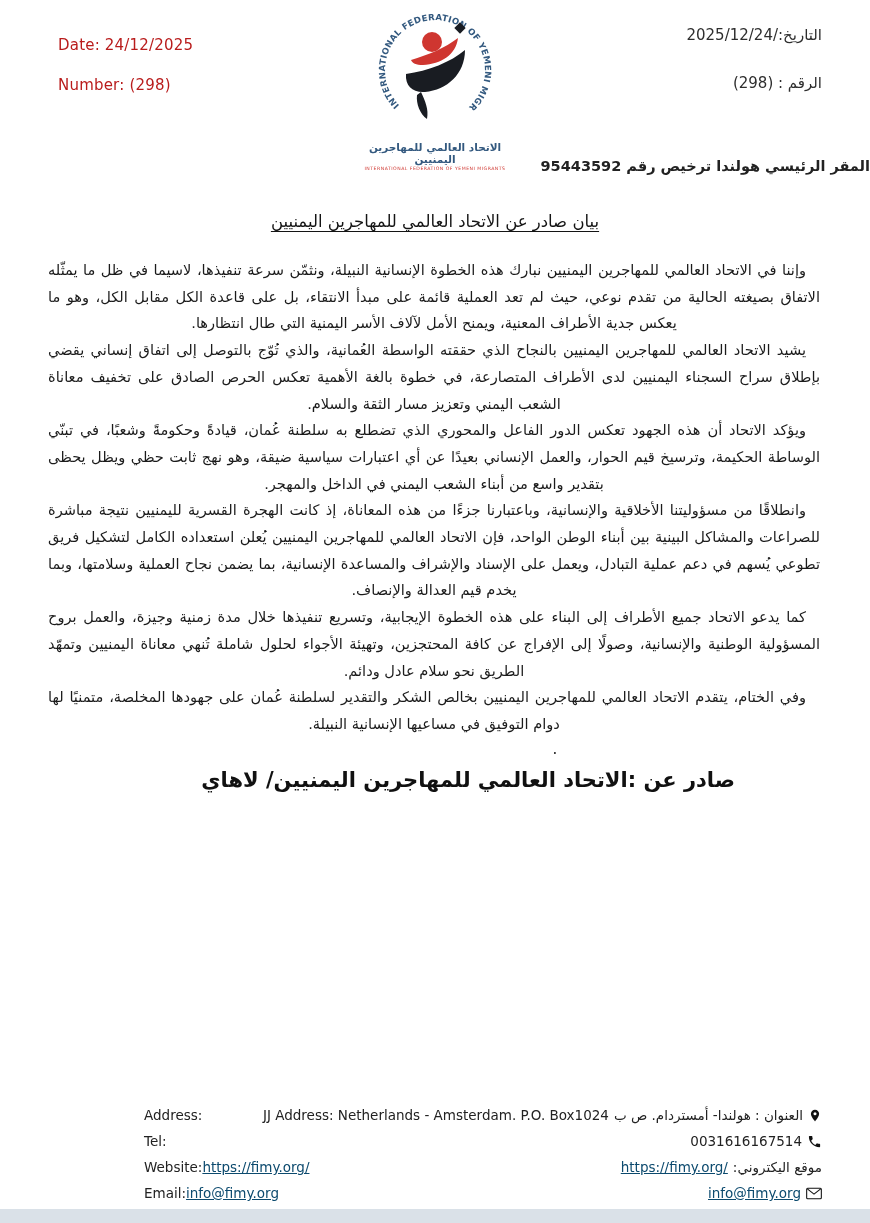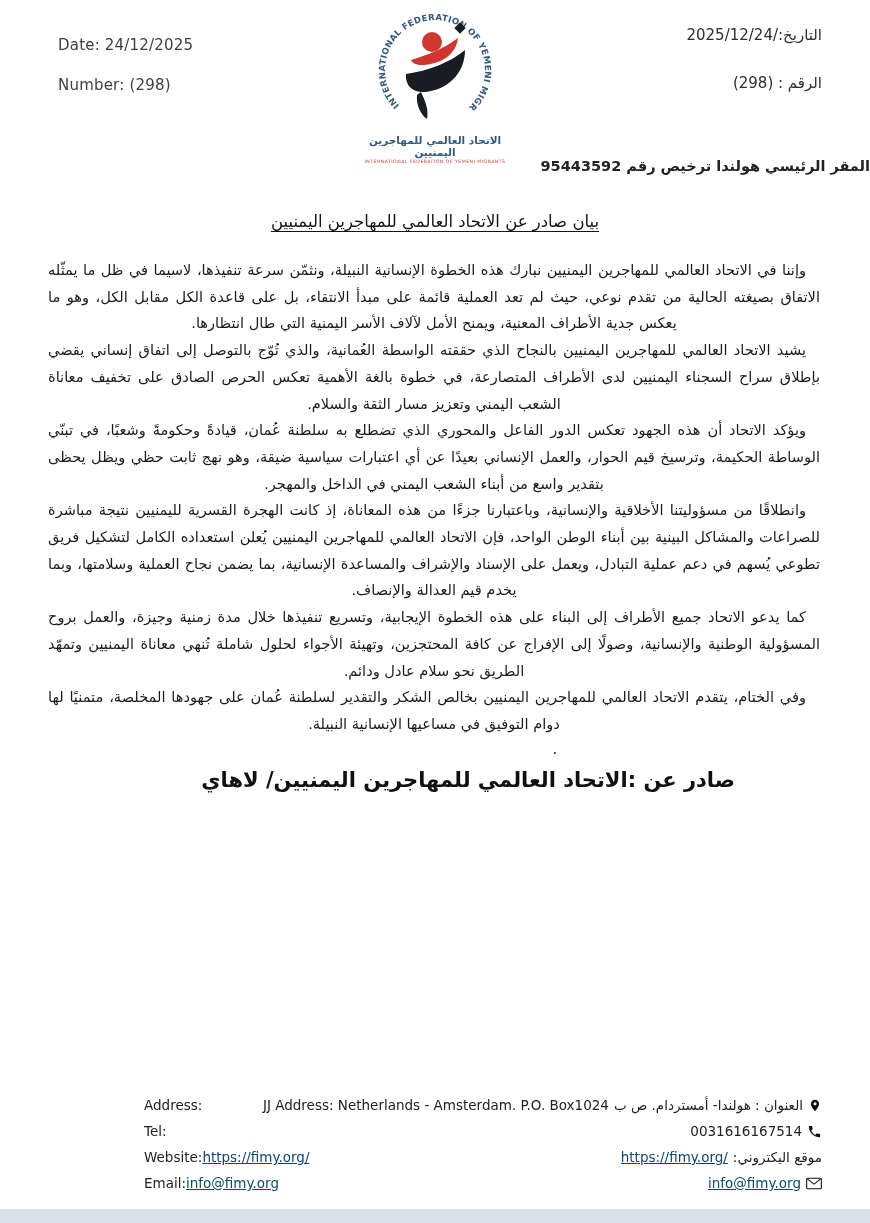--- a/index.html
+++ b/index.html
@@ -9,49 +9,49 @@
     position: relative;
     width: 870px;
     height: 1223px;
     background: #ffffff;
     overflow: hidden;
     color: #1c1c1c;
   }
 
   
   .header { position: relative; height: 196px; }
-  .meta-left { position: absolute; left: 58px; top: 36px; font-size: 15px; color: #404040; }
+  .meta-left { position: absolute; left: 58px; top: 36px; font-size: 15px; color: #b91c1c; }
   .meta-left .line { margin-bottom: 22px; letter-spacing: .2px; }
   .meta-right { position: absolute; right: 48px; top: 26px; direction: rtl; text-align: right; font-size: 15px; color: #2e2e2e; }
   .meta-right .line { margin-bottom: 30px; }
 
   .logo-block { position: absolute; left: 50%; top: 8px; transform: translateX(-50%); width: 170px; text-align: center; }
   .logo-svg { display: block; margin: 0 auto; }
-  .logo-caption-ar { font-size: 10.5px; font-weight: bold; color: #33597f; margin-top: 2px; }
+  .logo-caption-ar { font-size: 10.5px; font-weight: bold; color: #33597f; margin-top: 9px; }
   .logo-caption-en { font-size: 4.6px; letter-spacing: .5px; color: #cf3630; margin-top: 1px; }
 
   .license-line { position: absolute; left: 0; right: 0; top: 158px; text-align: right; direction: rtl; font-size: 14.5px; font-weight: bold; color: #222; padding-left: 48px; }
 
   
   .title { margin-top: 16px; text-align: center; direction: rtl; font-size: 16.5px; font-weight: normal; text-decoration: underline; text-underline-offset: 4px; color: #141414; }
   .bodytext { margin-top: 26px; padding: 0 50px 0 48px; direction: rtl; }
   .bodytext p {
     font-size: 14.6px;
     line-height: 1.83;
     text-align: justify;
     text-align-last: center;
     text-indent: 14px;
     color: #1b1b1b;
   }
   .closing-dot { direction: rtl; text-align: center; padding-left: 240px; font-size: 15px; line-height: 1.2; margin-top: 2px; }
   .issued-by { direction: rtl; text-align: right; padding: 0 85px 0 0; margin: 10px 50px 0 50px; font-size: 21px; font-weight: bold; color: #111; }
 
   
   .footer { position: absolute; left: 0; right: 0; bottom: 22px; padding: 0 48px 0 144px; font-size: 13.5px; color: #222; }
-  .f-row { display: flex; align-items: flex-start; min-height: 26px; }
+  .f-row { display: flex; align-items: flex-end; min-height: 26px; }
   .f-label { flex: none; width: 112px; }
   .f-label-wide { flex: none; }
   .f-content { flex: 1; direction: rtl; display: flex; align-items: center; gap: 5px; }
   .f-en { direction: ltr; unicode-bidi: embed; }
   a.f-link { color: #0c4a6e; text-decoration: underline; }
   .f-icon { flex: none; display: inline-flex; }
   .bottom-bar { position: absolute; left: 0; right: 0; bottom: 0; height: 14px; background: #dae1e8; }
 </style>
 </head>
 <body>

